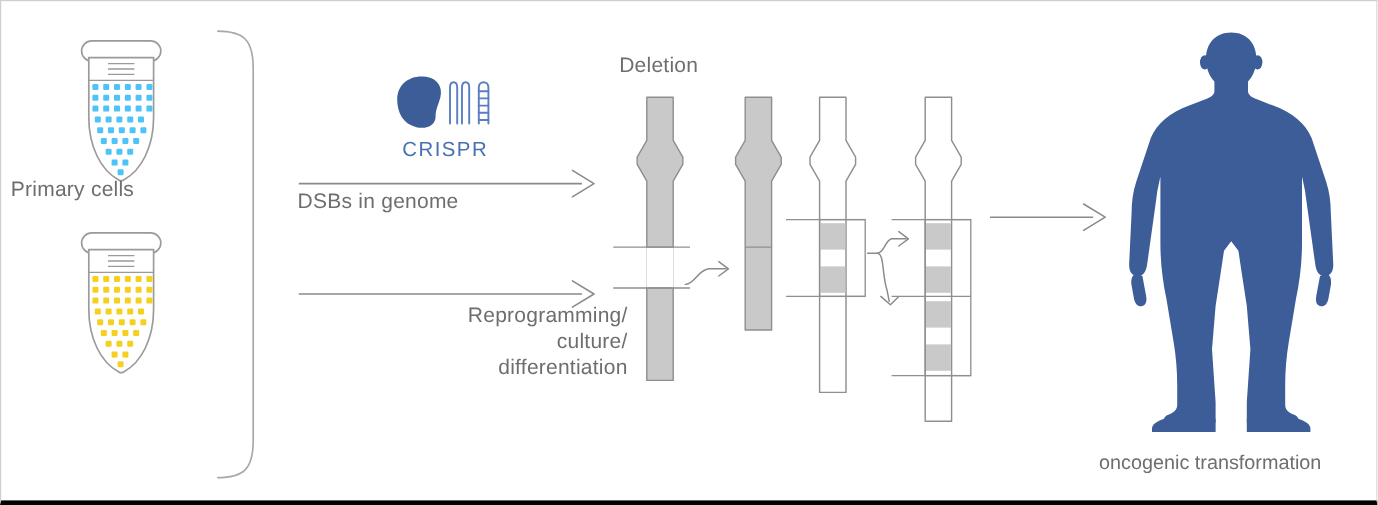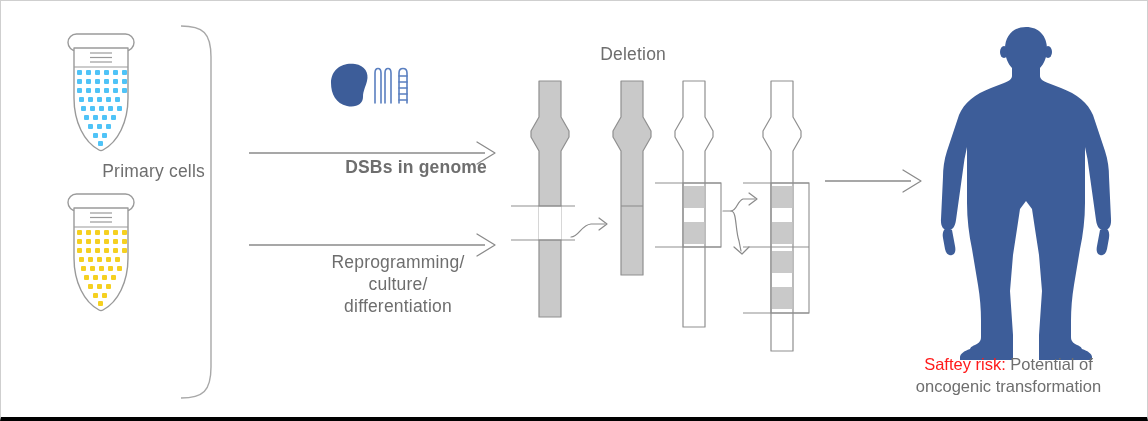--- a/index.html
+++ b/index.html
@@ -21,21 +21,21 @@
     border-right: 1px solid #cfcfcf;
     border-bottom: 4px solid #000000;
     box-sizing: border-box;
     overflow: hidden;
   }
   .abs { position: absolute; }
   .lbl {
     color: #6e6e6e;
     font-size: 17.5px;
     line-height: 22px;
-    text-align: right;
+    text-align: left;
     letter-spacing: 0.2px;
     white-space: pre-line;
   }
   .crispr-text {
     color: #4a6fb5;
     font-size: 17px;
     letter-spacing: 1.2px;
     text-align: center;
   }
   .risk-line {
@@ -108,21 +108,21 @@
           <rect x="65" y="89" width="5" height="5" rx="1"></rect>
         <rect x="42" y="98" width="5" height="5" rx="1"></rect>
           <rect x="51" y="98" width="5" height="5" rx="1"></rect>
           <rect x="60" y="98" width="5" height="5" rx="1"></rect>
         <rect x="47" y="107" width="5" height="5" rx="1"></rect>
           <rect x="56" y="107" width="5" height="5" rx="1"></rect>
         <rect x="52" y="115" width="5" height="5" rx="1"></rect>
       </g>
     </svg>
   </div>
-  <div class="abs lbl" style="left:24px; top:145px; width:180px;margin-top:14px;">Primary cells</div>
+  <div class="abs lbl" style="left:8px; top:145px; width:180px;">Primary cells</div>
 
   <div class="abs" style="left:45px; top:185px;">
     <svg width="110" height="130" viewBox="0 0 110 130">
       <defs>
         <clipPath id="clipTubeB">
           <path d="M28 38 L82 38 L82 72 C82 96 72 116 57 124 C56 124.6 54 124.6 53 124 C38 116 28 96 28 72 Z"></path>
         </clipPath>
       </defs>
       <rect x="22" y="8" width="66" height="17" rx="8.5" fill="#ffffff" stroke="#9a9a9a" stroke-width="1.4"></rect>
       <path d="M28 22 L82 22 L82 72 C82 96 72 116 57 124 C56 124.6 54 124.6 53 124 C38 116 28 96 28 72 Z" fill="#ffffff" stroke="#9a9a9a" stroke-width="1.4" stroke-linejoin="round"></path>
@@ -194,36 +194,37 @@
       <g fill="none" stroke="#5a7fc0" stroke-width="1.6" stroke-linecap="round">
         <path d="M76 44 L76 14 C76 8 84 8 84 14 L84 44"></path>
         <line x1="76" y1="17" x2="84" y2="17"></line>
         <line x1="76" y1="23" x2="84" y2="23"></line>
         <line x1="76" y1="29" x2="84" y2="29"></line>
         <line x1="76" y1="35" x2="84" y2="35"></line>
         <line x1="76" y1="41" x2="84" y2="41"></line>
       </g>
     </svg>
   </div>
+  <div class="abs crispr-text" style="left:305px; top:114px; width:130px;">CRISPR</div>
 
   <div class="abs" style="left:248px; top:140px;">
     <svg width="250" height="24" viewBox="0 0 250 24">
       <line x1="0" y1="12" x2="236" y2="12" stroke="#8a8a8a" stroke-width="1.3"></line>
       <polyline points="228,1 246,12 228,23" fill="none" stroke="#8a8a8a" stroke-width="1.3" stroke-linecap="round" stroke-linejoin="round"></polyline>
     </svg>
   </div>
-  <div class="abs lbl" style="left:236px; top:155px; width:250px;font-weight:bold;">DSBs in genome</div>
+  <div class="abs lbl" style="left:247px; top:155px; width:250px;">DSBs in genome</div>
 
   <div class="abs" style="left:248px; top:232px;">
     <svg width="250" height="24" viewBox="0 0 250 24">
       <line x1="0" y1="12" x2="236" y2="12" stroke="#8a8a8a" stroke-width="1.3"></line>
       <polyline points="228,1 246,12 228,23" fill="none" stroke="#8a8a8a" stroke-width="1.3" stroke-linecap="round" stroke-linejoin="round"></polyline>
     </svg>
   </div>
-  <div class="abs lbl" style="left:272px; top:250px; width:250px; text-align:center;">Reprogramming/
+  <div class="abs lbl" style="left:272px; top:250px; width:250px; text-align:right;">Reprogramming/
 culture/
 differentiation</div>
 
   <div class="abs lbl" style="left:515px; top:42px; width:150px;">Deletion</div>
 
   <div class="abs" style="left:528px; top:78px;">
     <svg width="150" height="265" viewBox="0 0 150 265">
 
       <g>
         <path d="M10 2 L32 2 L32 38 L40 52 L40 58 L32 72 L32 238 L10 238 L10 72 L2 58 L2 52 L10 38 Z" fill="#c9c9c9" stroke="#8f8f8f" stroke-width="1.2" stroke-linejoin="round"></path>
@@ -318,18 +319,15 @@
                  C24 231 25 228 24 223 L21 207 Z"></path>
         <path d="M173 205 C177 205 179 209 178 215 L176 226 C175 231 172 233 169 232
                  C166 231 165 228 166 223 L169 207 Z"></path>
 
         <path d="M39 326 C33 328 29 331 29 334 L29 337 L82 337 L82 326 Z"></path>
         <path d="M151 326 C157 328 161 331 161 334 L161 337 L108 337 L108 326 Z"></path>
       </g>
     </svg>
   </div>
 
-  <div class="abs risk-line" style="left:875px; top:352px; width:265px;">
-    <span class="risk-red">Saftey risk:</span><span> Potential of</span>
-  </div>
   <div class="abs risk-line" style="left:875px; top:374px; width:265px;">oncogenic transformation</div>
 
 </div>
 
 </body></html>

